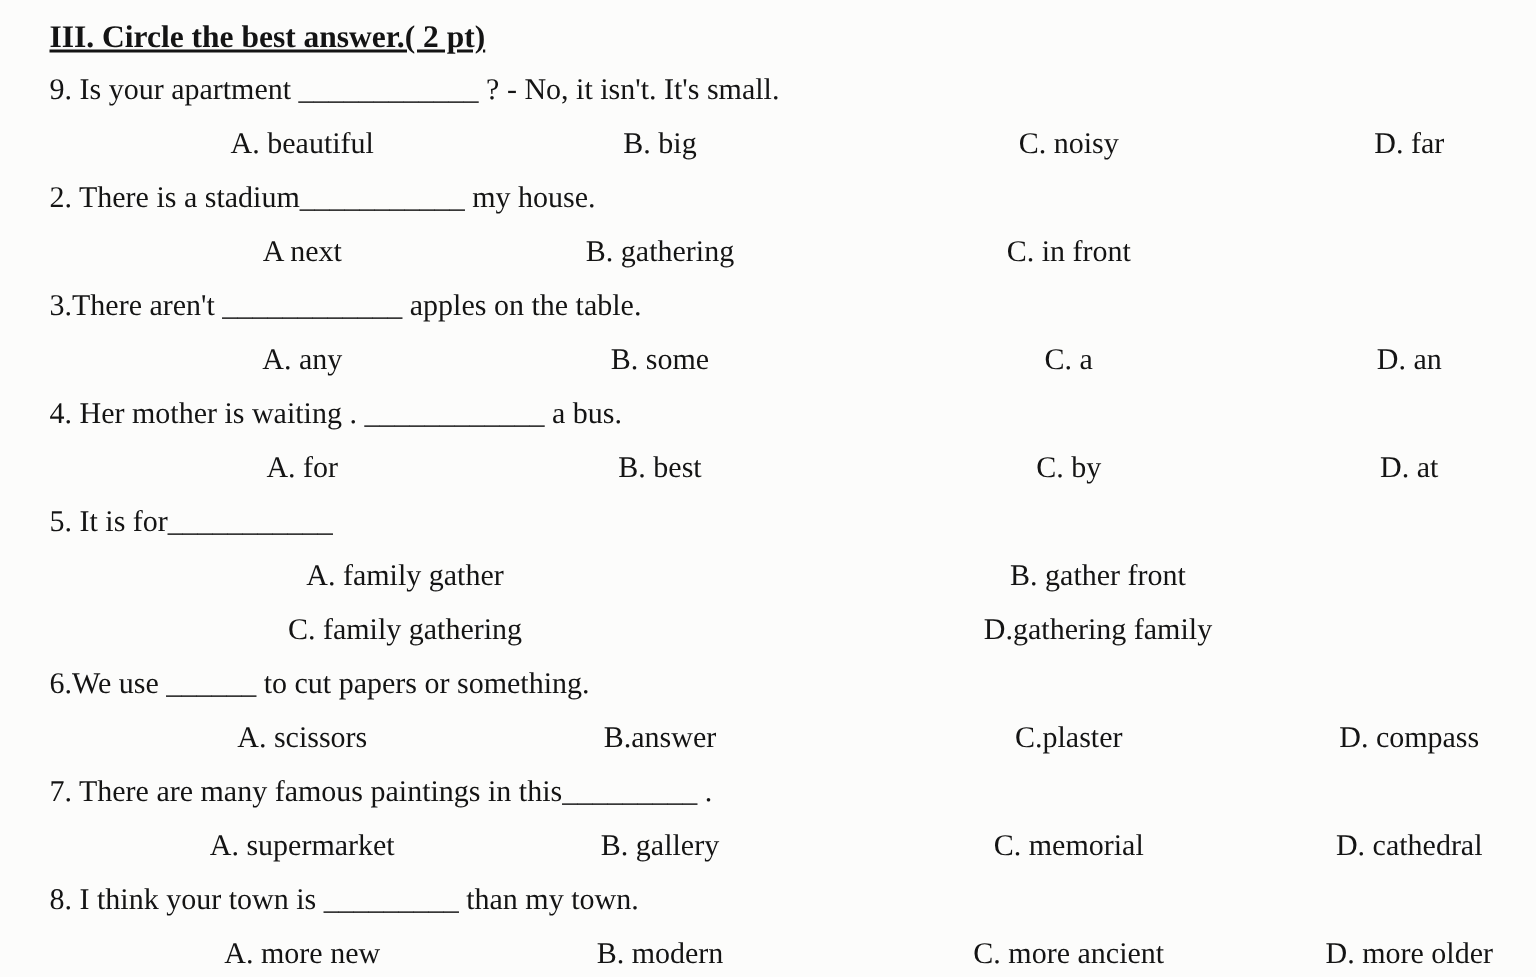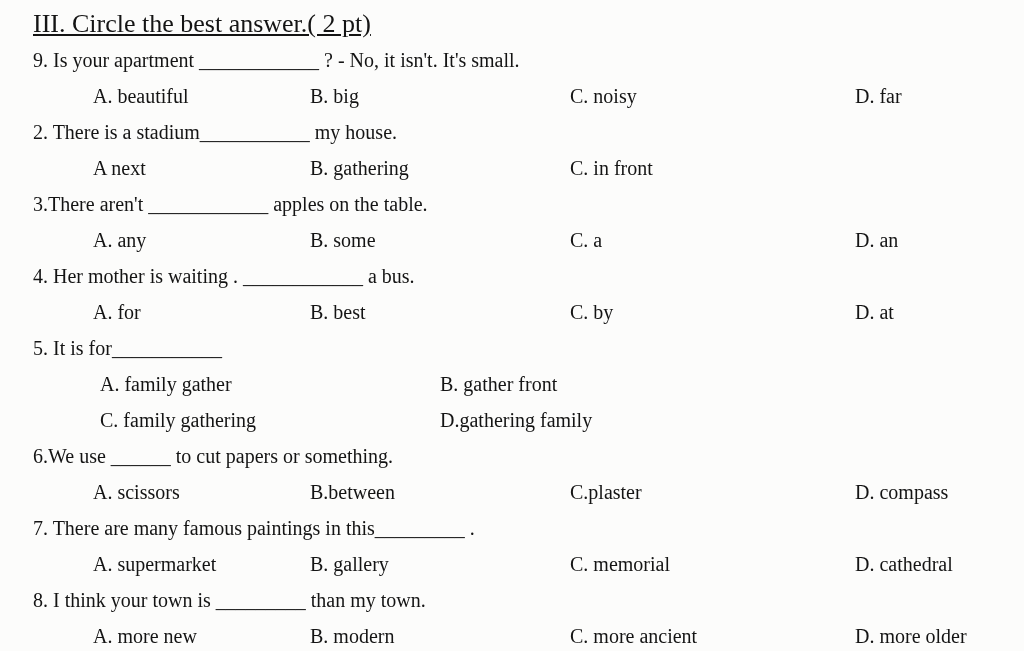--- a/index.html
+++ b/index.html
@@ -17,41 +17,42 @@
   }
   .doc {
     padding: 6px 0 0 33px;
   }
   .line {
     height: 36px;
     line-height: 36px;
     white-space: nowrap;
   }
   .title {
-    font-weight: normal;
+    font-weight: bold;
     text-decoration: underline;
-    font-size: 26px;
+    font-size: 21px;
   }
   .q {
     font-weight: normal;
   }
   
   .options {
     display: grid;
     grid-template-columns: 217px 260px 285px auto;
     padding-left: 60px;
   }
   
   .options2 {
     display: grid;
     grid-template-columns: 340px auto;
     padding-left: 67px;
   }
   .opt {
     display: inline-block;
+    text-align: center;
   }
 </style>
 </head>
 <body>
 
 <div class="doc">
 
   <div class="line title">III. Circle the best answer.( 2 pt)</div>
 
   <div class="line q">9. Is your apartment ____________ ? - No, it isn't. It's small.</div>
@@ -91,21 +92,21 @@
     <span class="opt">B. gather front</span>
   </div>
   <div class="line options2">
     <span class="opt">C. family gathering</span>
     <span class="opt">D.gathering family</span>
   </div>
 
   <div class="line q">6.We use ______ to cut papers or something.</div>
   <div class="line options">
     <span class="opt">A. scissors</span>
-    <span class="opt">B.between</span>
+    <span class="opt">B.answer</span>
     <span class="opt">C.plaster</span>
     <span class="opt">D. compass</span>
   </div>
 
   <div class="line q">7. There are many famous paintings in this_________ .</div>
   <div class="line options">
     <span class="opt">A. supermarket</span>
     <span class="opt">B. gallery</span>
     <span class="opt">C. memorial</span>
     <span class="opt">D. cathedral</span>

